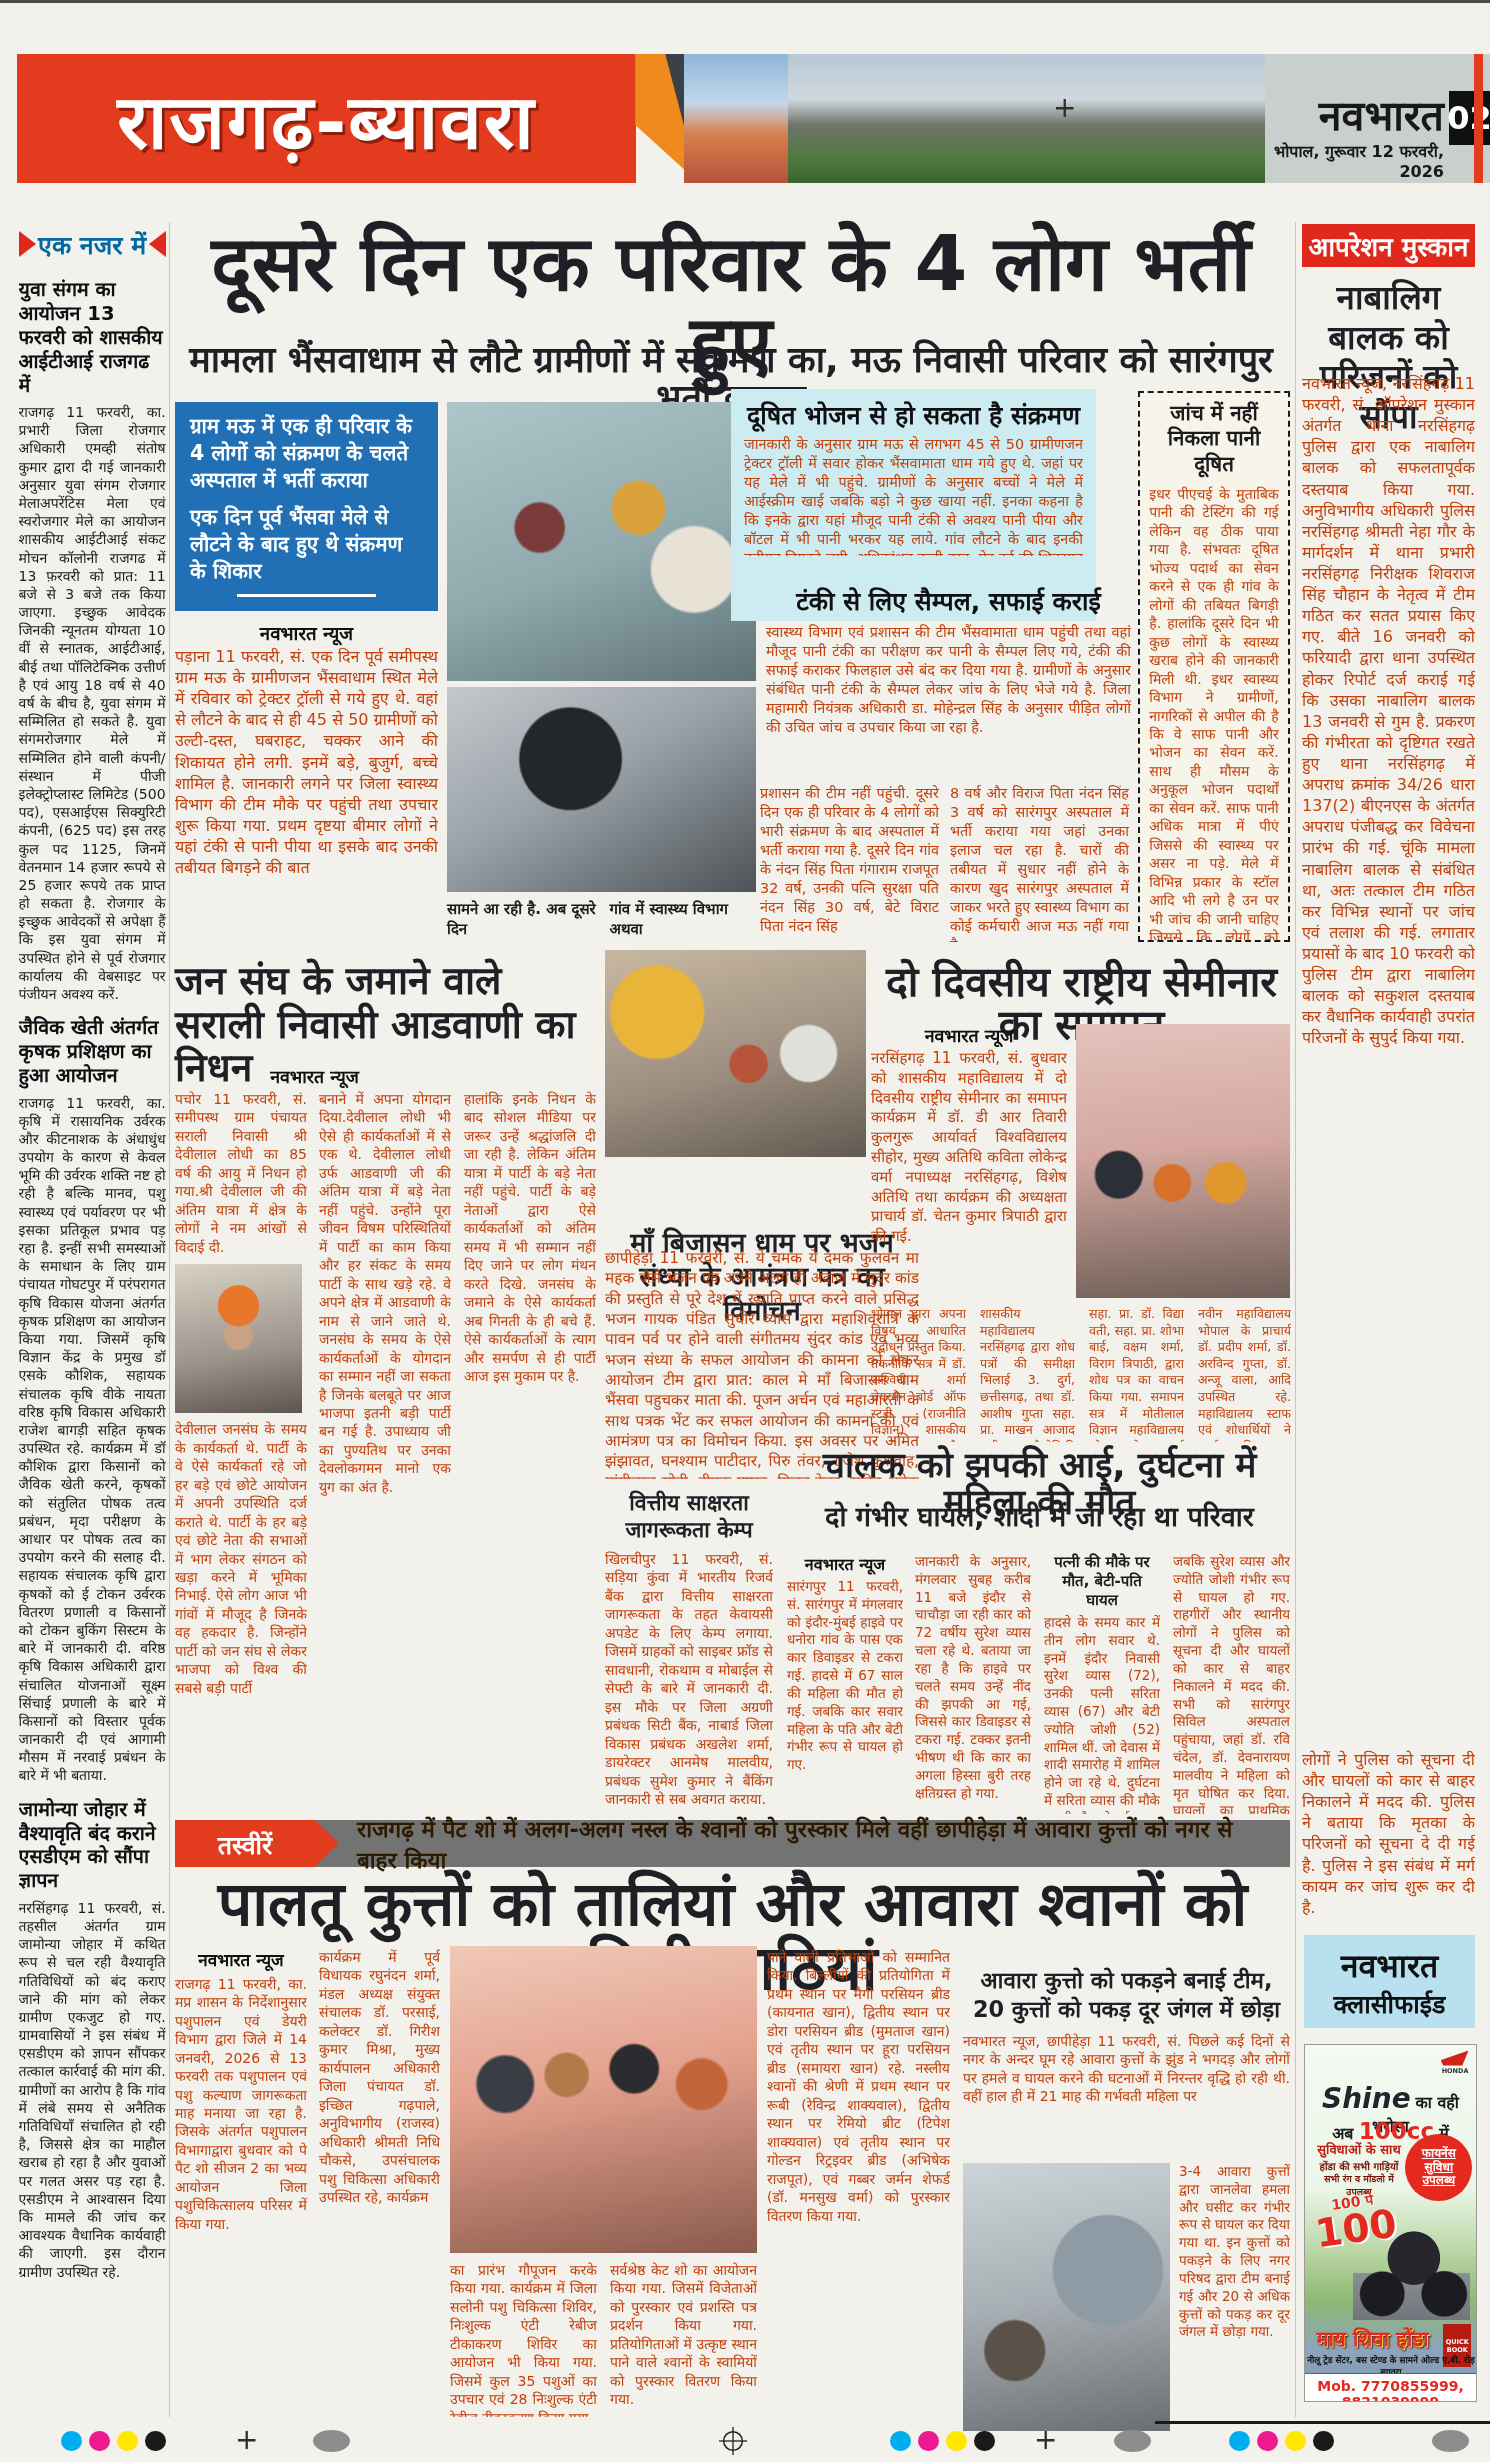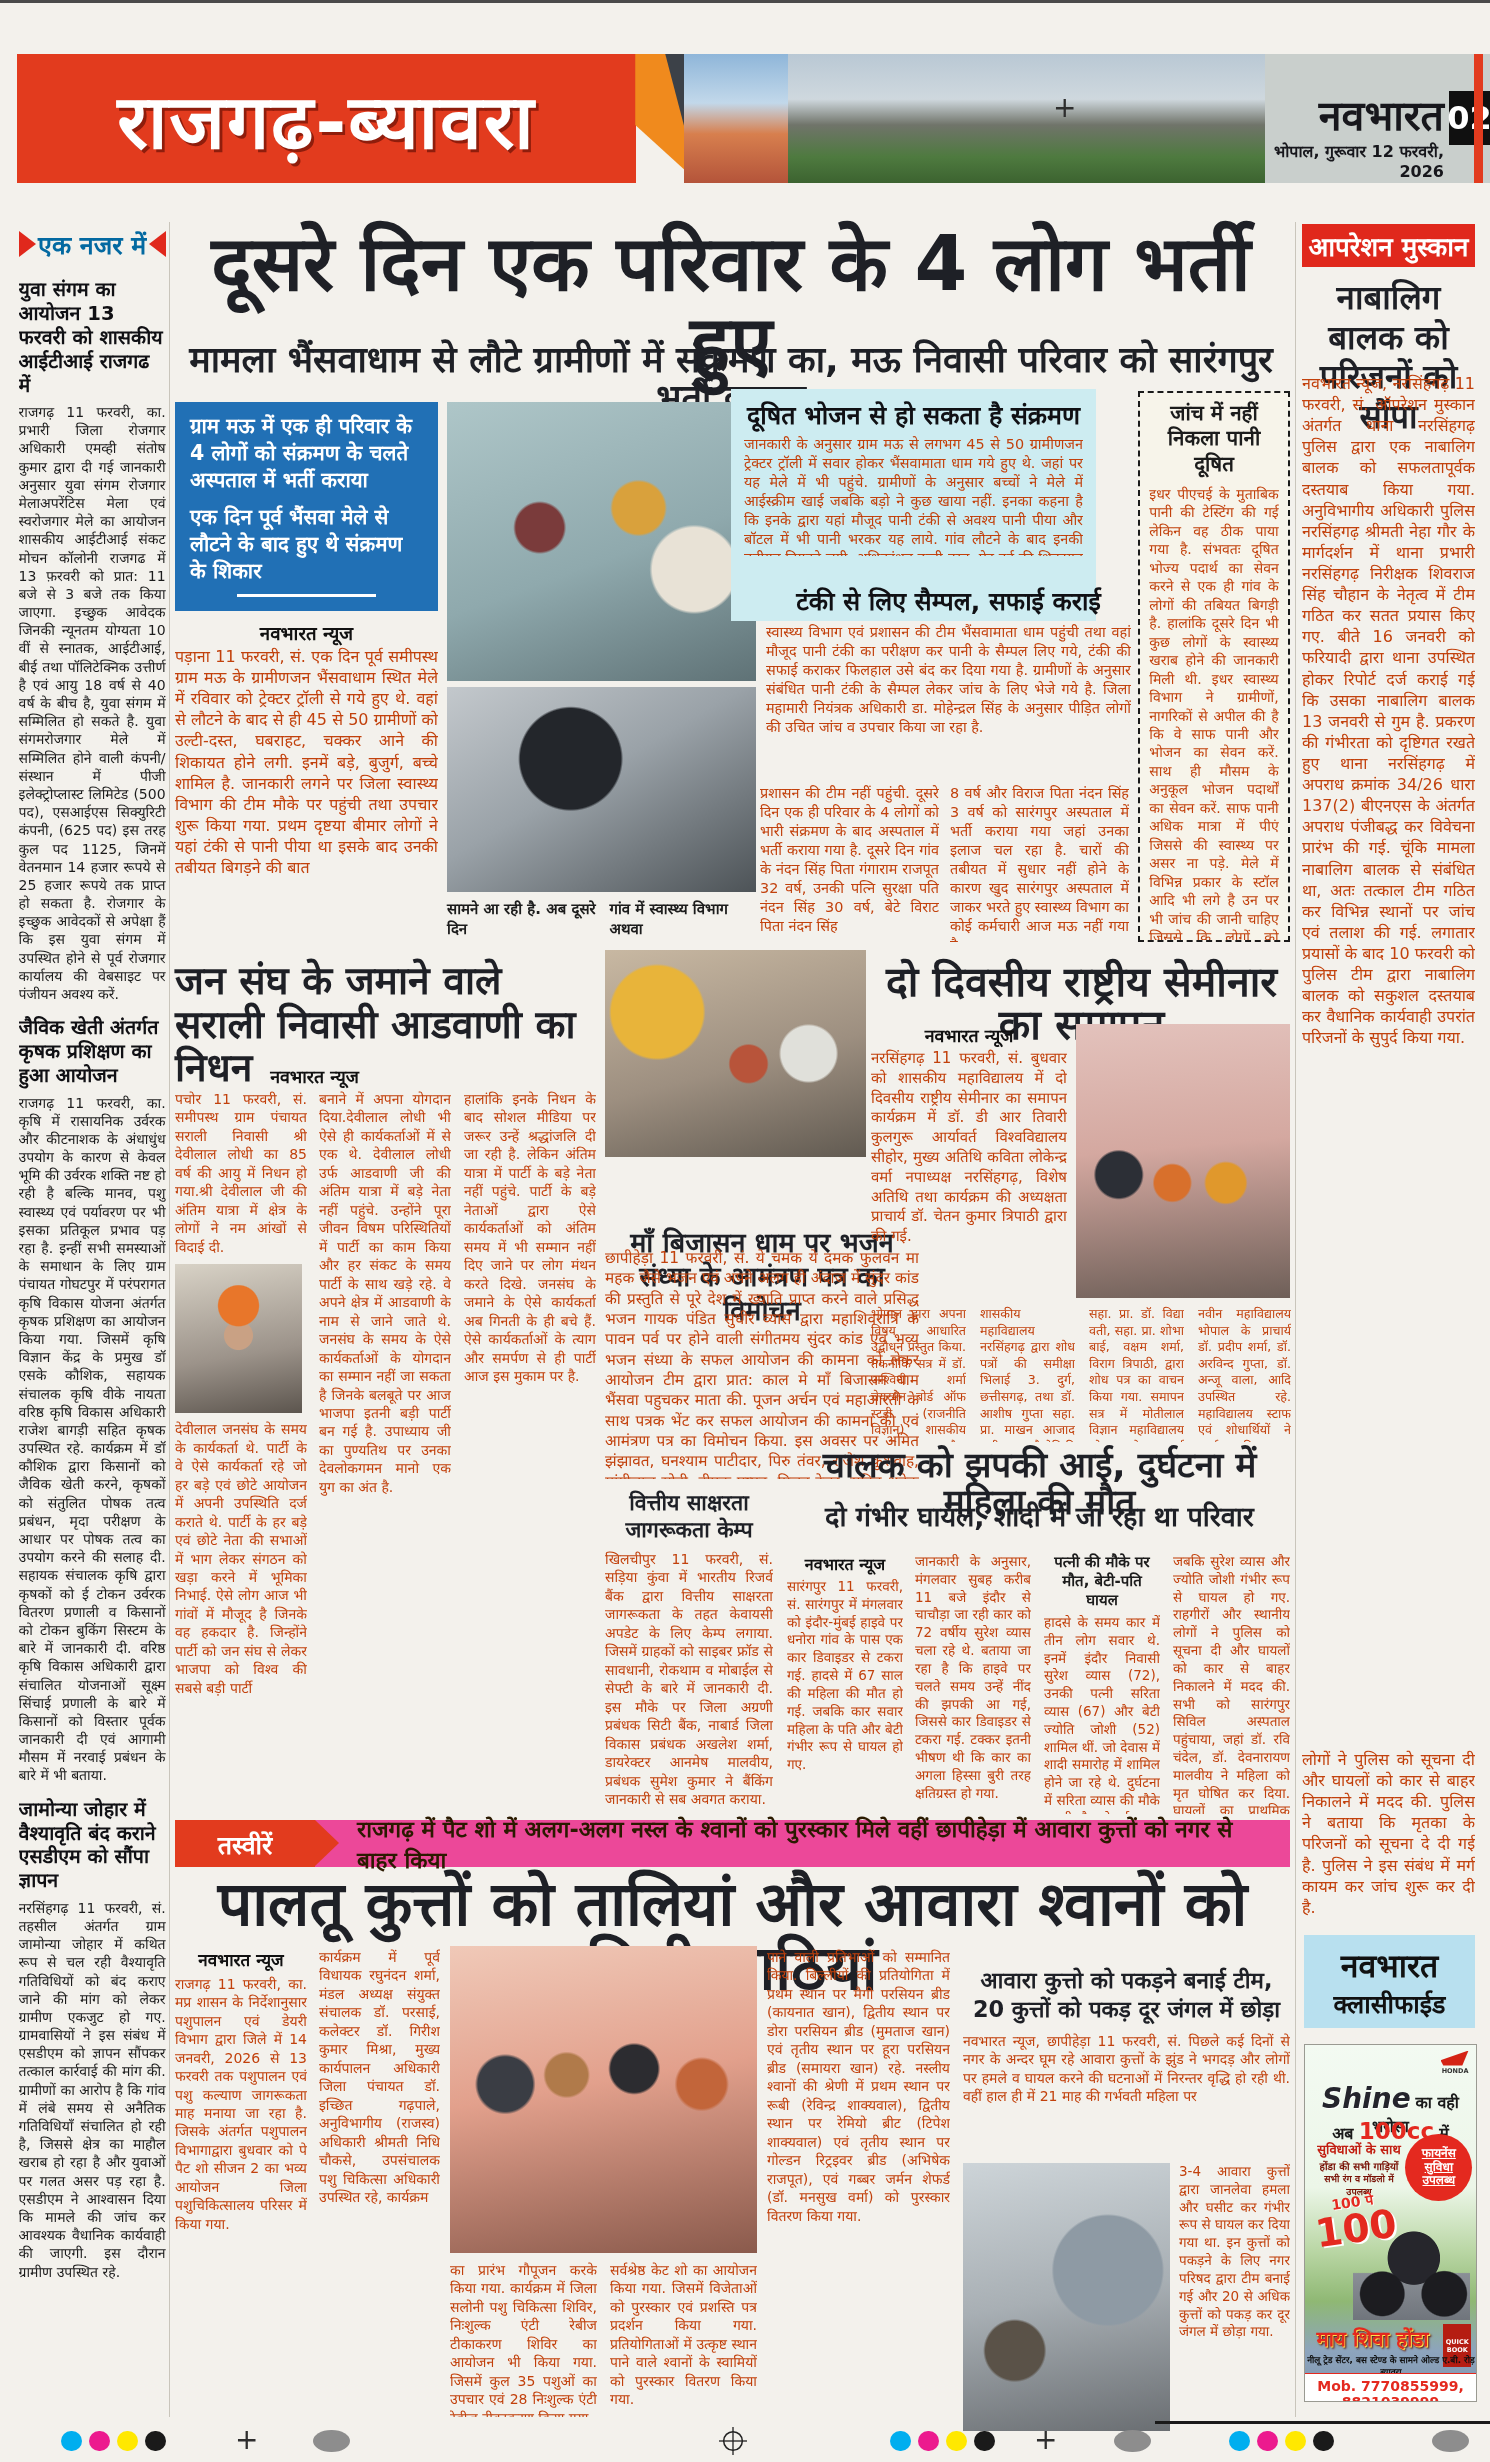--- a/index.html
+++ b/index.html
@@ -131,21 +131,21 @@
   </div>
   <div class="abs bd" style="left:1173px;top:1553px;width:117px;height:261px;font-size:13.5px;">जबकि सुरेश व्यास और ज्योति जोशी गंभीर रूप से घायल हो गए. राहगीरों और स्थानीय लोगों ने पुलिस को सूचना दी और घायलों को कार से बाहर निकालने में मदद की. सभी को सारंगपुर सिविल अस्पताल पहुंचाया, जहां डॉ. रवि चंदेल, डॉ. देवनारायण मालवीय ने महिला को मृत घोषित कर दिया. घायलों का प्राथमिक इलाज किया. गंभीर हालत को देखते हुए उन्हें शाजापुर जिला अस्पताल रेफर किया गया.</div>
 
   <div class="abs" style="left:1302px;top:224px;width:173px;height:43px;background:#e0281c;display:flex;align-items:center;justify-content:center;">
     <span style="color:#ffffff;font-size:26px;font-weight:800;">आपरेशन मुस्कान</span>
   </div>
   <div class="abs hl" style="left:1302px;top:278px;width:173px;font-size:33px;line-height:1.2;">नाबालिग बालक को परिजनों को सौंपा</div>
   <div class="abs bd" style="left:1302px;top:373px;width:173px;height:1369px;font-size:16px;">नवभारत न्यूज, नरसिंहगढ़ 11 फरवरी, सं. ऑपरेशन मुस्कान अंतर्गत थाना नरसिंहगढ़ पुलिस द्वारा एक नाबालिग बालक को सफलतापूर्वक दस्तयाब किया गया. अनुविभागीय अधिकारी पुलिस नरसिंहगढ़ श्रीमती नेहा गौर के मार्गदर्शन में थाना प्रभारी नरसिंहगढ़ निरीक्षक शिवराज सिंह चौहान के नेतृत्व में टीम गठित कर सतत प्रयास किए गए. बीते 16 जनवरी को फरियादी द्वारा थाना उपस्थित होकर रिपोर्ट दर्ज कराई गई कि उसका नाबालिग बालक 13 जनवरी से गुम है. प्रकरण की गंभीरता को दृष्टिगत रखते हुए थाना नरसिंहगढ़ में अपराध क्रमांक 34/26 धारा 137(2) बीएनएस के अंतर्गत अपराध पंजीबद्ध कर विवेचना प्रारंभ की गई. चूंकि मामला नाबालिग बालक से संबंधित था, अतः तत्काल टीम गठित कर विभिन्न स्थानों पर जांच एवं तलाश की गई. लगातार प्रयासों के बाद 10 फरवरी को पुलिस टीम द्वारा नाबालिग बालक को सकुशल दस्तयाब कर वैधानिक कार्यवाही उपरांत परिजनों के सुपुर्द किया गया.</div>
   <div class="abs bd" style="left:1302px;top:1749px;width:173px;height:175px;font-size:16px;">लोगों ने पुलिस को सूचना दी और घायलों को कार से बाहर निकालने में मदद की. पुलिस ने बताया कि मृतका के परिजनों को सूचना दे दी गई है. पुलिस ने इस संबंध में मर्ग कायम कर जांच शुरू कर दी है.</div>
 
-  <div class="abs" style="left:175px;top:1820px;width:1115px;height:47px;background:#ec4899;">
+  <div class="abs" style="left:175px;top:1820px;width:1115px;height:47px;background:#737373;">
     <div style="position:absolute;left:0;top:0;width:140px;height:47px;background:#e23b1e;display:flex;align-items:center;justify-content:center;">
       <span style="color:#fff;font-size:25px;font-weight:800;">तस्वीरें</span>
     </div>
     <div style="position:absolute;left:140px;top:0;width:0;height:0;border-top:23px solid transparent;border-bottom:23px solid transparent;border-left:24px solid #e23b1e;"></div>
     <div style="position:absolute;left:182px;top:0;width:922px;height:47px;display:flex;align-items:center;font-size:22.4px;font-weight:800;color:#2b1a00;">राजगढ़ में पैट शो में अलग-अलग नस्ल के श्वानों को पुरस्कार मिले वहीं छापीहेड़ा में आवारा कुत्तों को नगर से बाहर किया</div>
   </div>
 
   <div class="abs hl" style="left:175px;top:1872px;width:1115px;font-size:61px;">पालतू कुत्तों को तालियां और आवारा श्वानों को मिली लाठियां</div>
   <div class="abs" style="left:175px;top:1948px;width:132px;height:468px;overflow:hidden;">
     <div class="by" style="font-size:17px;">नवभारत न्यूज</div>

